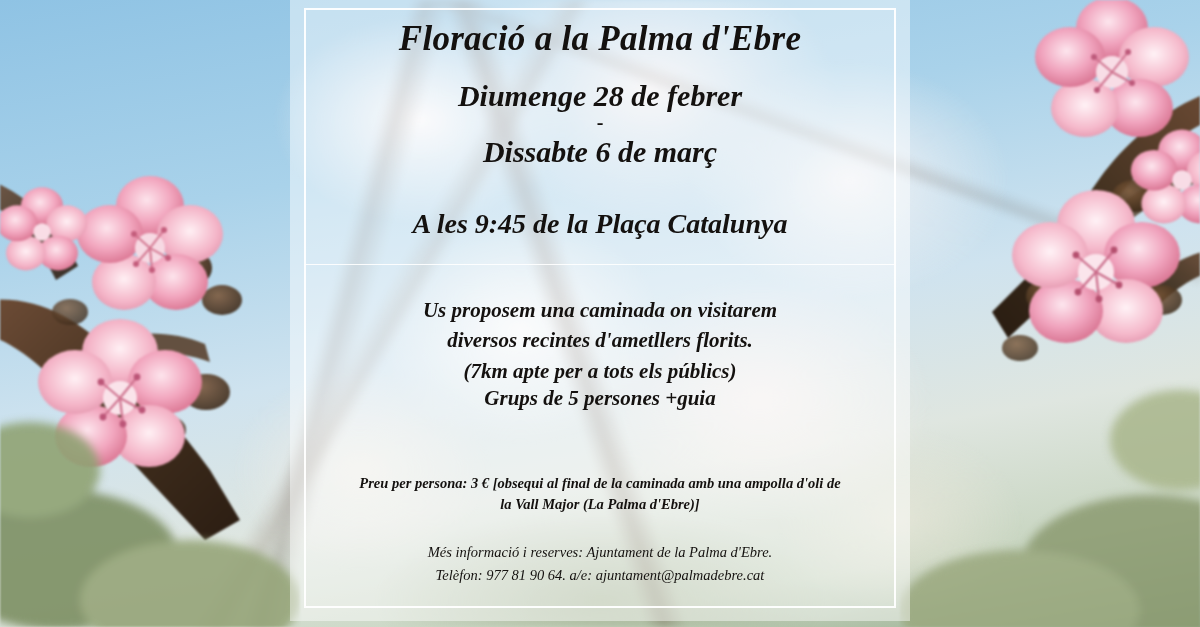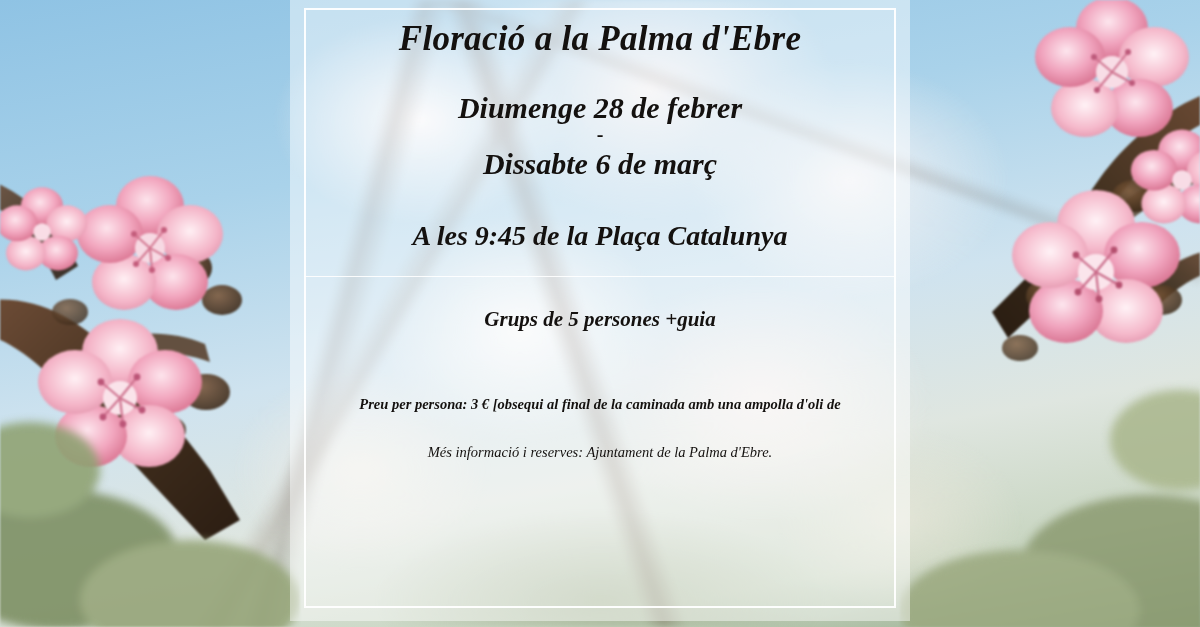--- a/index.html
+++ b/index.html
@@ -100,21 +100,21 @@
     letter-spacing: .3px;
     line-height: 1.1;
   }
 
   .date-1, .date-2 {
     font-size: 30px;
     font-weight: bold;
     font-style: italic;
     line-height: 1.15;
   }
-  .date-1 { margin-top: 32px; text-align: center; }
+  .date-1 { margin-top: 20px; text-align: center; }
   .date-sep { font-size: 20px; font-weight: bold; line-height: .9; }
   .date-2 { margin-top: 4px; text-align: center; }
 
   .time {
     margin-top: 38px;
     font-size: 28px;
     font-weight: bold;
     font-style: italic;
     line-height: 1.15;
   }
@@ -128,21 +128,20 @@
 
   .desc {
     margin-top: 30px;
     font-size: 21px;
     font-weight: bold;
     font-style: italic;
     line-height: 1.45;
   }
 
   .groups {
-    margin-top: 30px;
     font-size: 21px;
     font-weight: bold;
     font-style: italic;
     text-align: center;
   }
 
   .price {
     margin-top: 62px;
     font-size: 14.5px;
     font-weight: bold;
@@ -364,25 +363,32 @@
     <div class="title">Floració a la Palma d'Ebre</div>
 
     <div class="date-1">Diumenge 28 de febrer</div>
     <div class="date-sep">-</div>
     <div class="date-2">Dissabte 6 de març</div>
 
     <div class="time">A les 9:45 de la Plaça Catalunya</div>
 
     <div class="divider"></div>
 
+    <div class="desc">
+      <div>Us proposem una caminada  on visitarem</div>
+      <div>diversos recintes d'ametllers florits.</div>
+      <div>(7km apte per a tots els públics)</div>
+    </div>
 
     <div class="groups">Grups de 5 persones +guia</div>
 
     <div class="price">
       <div>Preu per persona: 3 € [obsequi al final de la caminada amb una ampolla d'oli de</div>
+      <div>la Vall Major (La Palma d'Ebre)]</div>
     </div>
 
     <div class="contact">
       <div>Més informació i reserves: Ajuntament de la Palma d'Ebre.</div>
+      <div>Telèfon: 977 81 90 64. a/e: ajuntament@palmadebre.cat</div>
     </div>
   </div>
 
 </div>
 
 </body></html>

